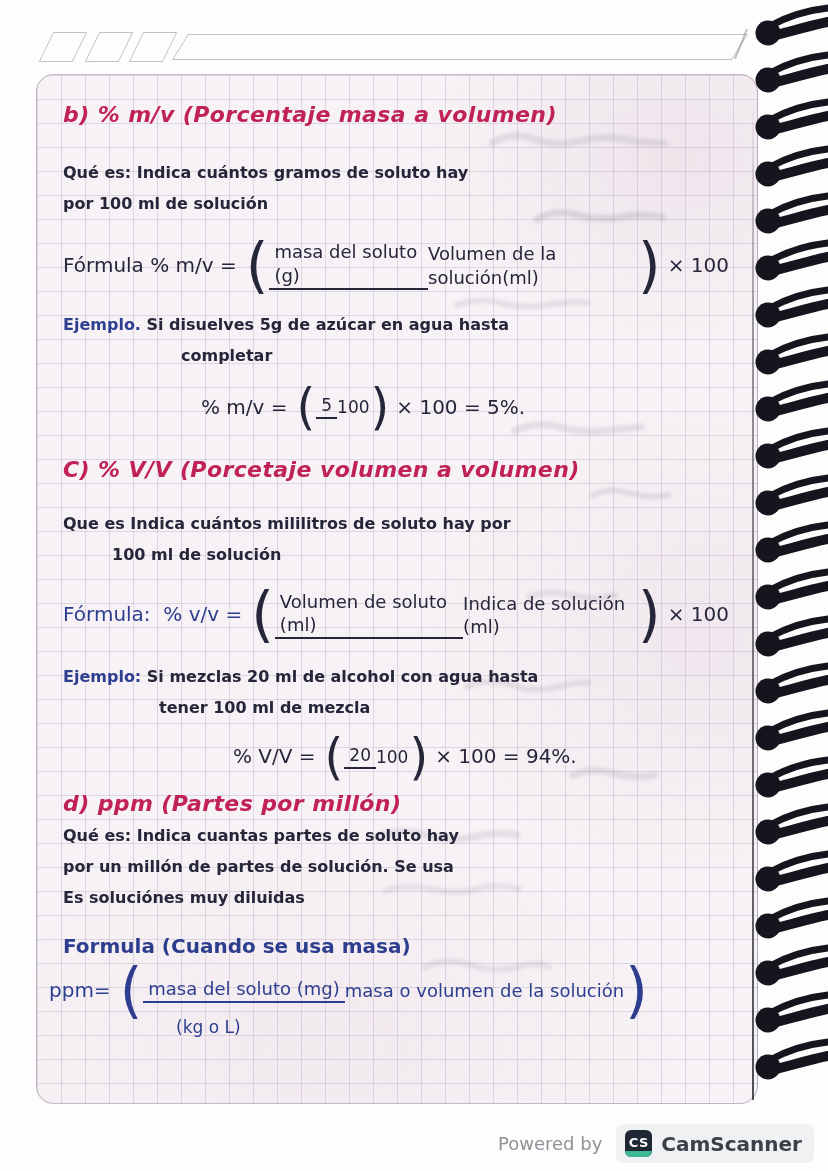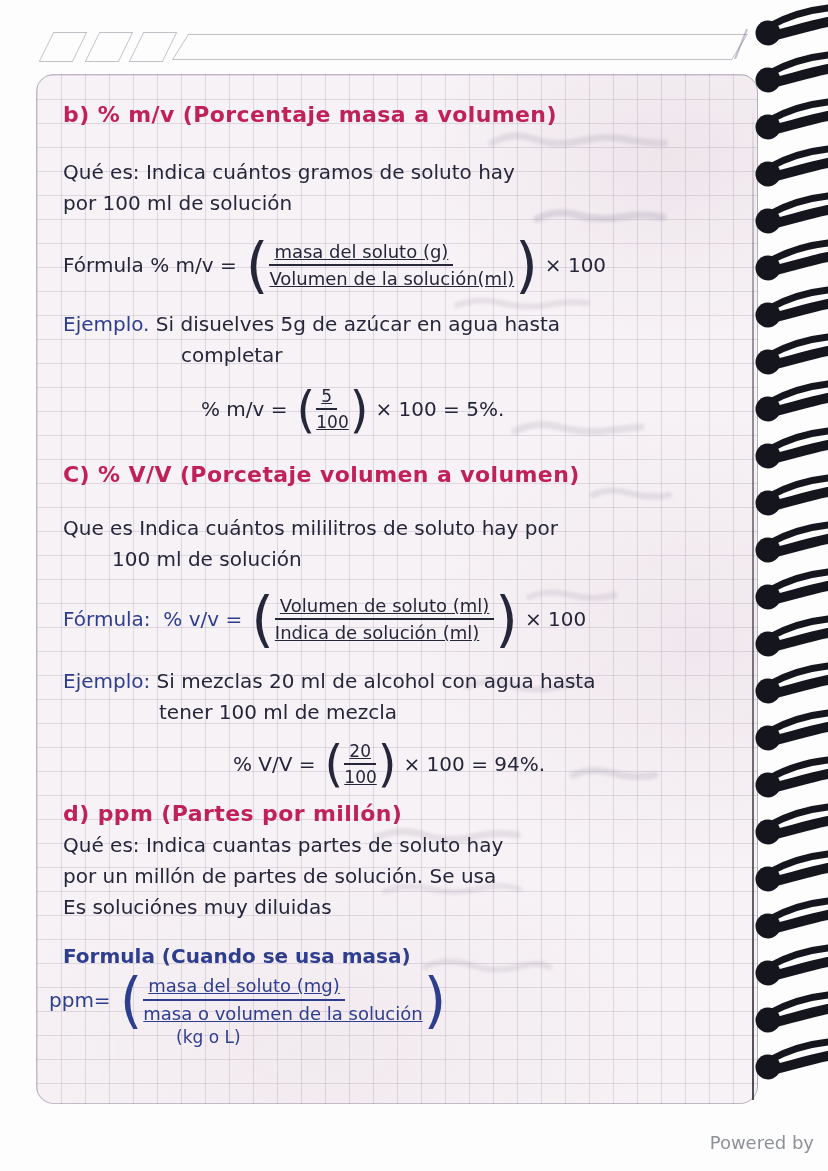--- a/index.html
+++ b/index.html
@@ -31,24 +31,24 @@
       linear-gradient(rgba(151,139,165,.26) 1px, transparent 1px),
       linear-gradient(90deg, rgba(151,139,165,.26) 1px, transparent 1px),
       radial-gradient(ellipse 380px 280px at 88% 8%,  rgba(206,182,200,.22), transparent 65%),
       radial-gradient(ellipse 420px 360px at 92% 55%, rgba(206,182,200,.18), transparent 65%),
       radial-gradient(ellipse 500px 300px at 40% 95%, rgba(206,182,200,.14), transparent 70%);
     background-size:24px 24px, 24px 24px, auto, auto, auto;
   }
   .ghosts { position:absolute; left:0; top:0; width:722px; height:1030px; filter:blur(1.4px); pointer-events:none; }
 
   
-  .pink { color:#c02159; }
+  .pink { color:#c02159;font-style:italic; }
   .blue { color:#2e3e8f; }
   h2 { font-size:22px; line-height:32px; font-weight:600; letter-spacing:.4px; position:relative; }
-  .line { font-size:20px; line-height:31px; font-weight:400; position:relative; }
+  .line { font-size:16px; line-height:31px; font-weight:700; position:relative; }
   .desc-b   { margin-top:26px; }
   .frm-b    { margin-top:20px; }
   .ex-b     { margin-top:18px; }
   .ind-b2   { padding-left:118px; }
   .eqx-b    { margin-top:14px; margin-left:138px; }
   .head-c   { margin-top:26px; }
   .desc-c   { margin-top:22px; }
   .ind-c2   { padding-left:49px; }
   .frm-c    { margin-top:18px; }
   .ex-c     { margin-top:20px; }
@@ -57,36 +57,36 @@
   .head-d   { margin-top:10px; }
   .desc-d   { }
   .ftitle-d { margin-top:18px; font-size:20px; line-height:31px; font-weight:600; }
   .frm-d    { margin-top:2px; margin-left:-14px; }
 
   
   .eq { display:flex; align-items:center; position:relative; }
   .eq-label { font-size:20px; font-weight:500; margin-right:8px; white-space:pre; }
   .paren { font-size:58px; font-weight:400; line-height:.9; transform:scaleY(1.05); margin:0 1px; }
   .eqx-b .paren, .eqx-c .paren { font-size:48px; }
-  .frac { display:inline-flex; flex-direction:column; align-items:flex-start; font-size:18px; font-weight:500; line-height:1.3;text-decoration:underline; }
+  .frac { display:inline-flex; align-items:center; font-size:18px; font-weight:500; line-height:1.3; }
   .frac .num { border-bottom:2px solid currentColor; padding:0 5px 1px; }
   .frac .den { padding-top:1px; }
   .eqx-b .frac, .eqx-c .frac { font-size:17px; }
   .suffix { font-size:20px; font-weight:500; margin-left:6px; white-space:pre; }
   .frac-note { font-size:17px; font-weight:500; padding-left:113px; margin-top:1px; }
 
   
   .edge-line { position:absolute; right:74px; top:100px; height:1000px; width:2.5px;
     background:linear-gradient(to bottom, transparent, rgba(40,40,52,.45) 22%, rgba(24,24,33,.75)); }
   .spiral { position:absolute; right:0; top:4px; width:76px; display:flex; flex-direction:column; }
   .coil { height:47px; flex:0 0 47px; }
   .coil svg { display:block; }
 
   
-  .footer { position:absolute; right:14px; bottom:18px; display:flex; align-items:center; gap:14px; }
+  .footer { position:absolute; right:14px; bottom:8px; display:flex; align-items:center; gap:14px; }
   .powered { font-size:18px; color:#8e9196; }
   .badge { display:flex; align-items:center; gap:9px; background:#f0f1f3; border-radius:7px; padding:6px 12px 6px 9px; }
   .cs-logo { position:relative; width:27px; height:27px; background:#1e2733; border-radius:6px;
     display:flex; align-items:center; justify-content:center; overflow:hidden; }
   .cs-logo span { color:#fff; font-size:13px; font-weight:700; letter-spacing:.5px; margin-top:-3px; }
   .cs-logo .accent { position:absolute; left:0; right:0; bottom:0; height:6px; background:#3cb896; }
   .brand { font-size:20px; font-weight:600; color:#3a4148; }
 </style>
 </head>
 <body>
@@ -360,13 +360,20 @@
     <svg width="76" height="47" viewBox="0 0 76 47">
       <circle cx="16" cy="29" r="12.5" fill="#15151d"></circle>
       <path d="M12 34 C 34 29, 56 22, 76 18" stroke="#15151d" stroke-width="10" fill="none" stroke-linecap="round"></path>
       <path d="M18 22 C 38 11, 58 6, 76 4" stroke="#15151d" stroke-width="7" fill="none" stroke-linecap="round"></path>
     </svg>
   </span>
   </div>
 
 <footer class="footer">
   <span class="powered">Powered by</span>
+  <div class="badge">
+    <div class="cs-logo">
+      <span>CS</span>
+      <i class="accent"></i>
+    </div>
+    <span class="brand">CamScanner</span>
+  </div>
 </footer>
 
 </body></html>

